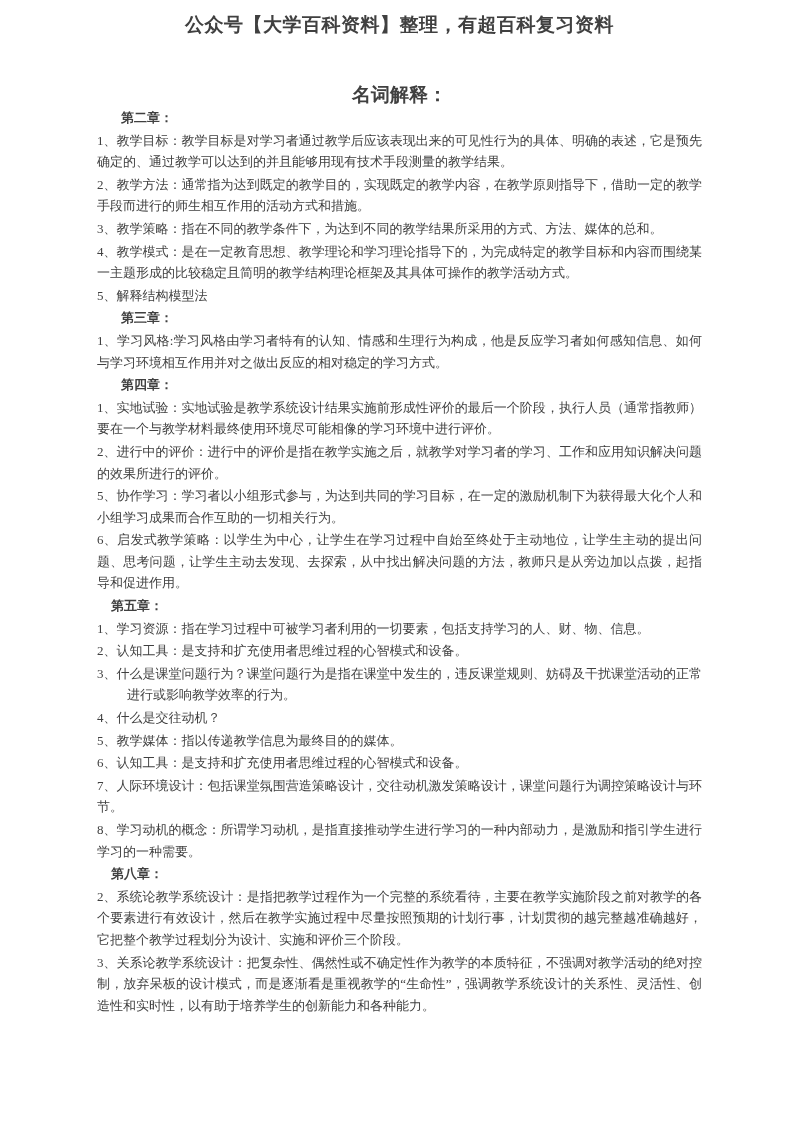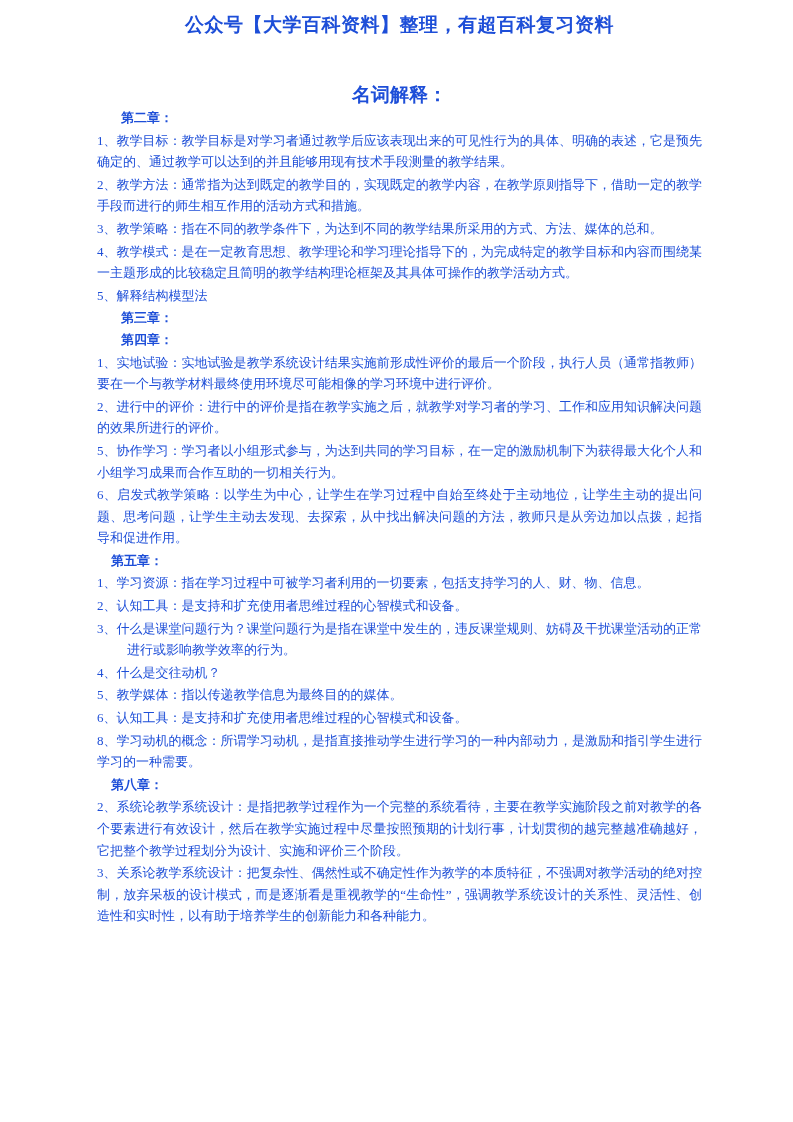--- a/index.html
+++ b/index.html
@@ -6,21 +6,21 @@
     margin: 0;
     padding: 0;
     background: #ffffff;
   }
   .page {
     position: relative;
     width: 793px;
     height: 1056px;
     margin: 0 auto;
     background: #ffffff;
-    color: #1d4ed8;
+    color: #404040;
     box-sizing: border-box;
     padding: 13px 90px 0 96px;
     overflow: hidden;
     font-family: "Liberation Serif", "DejaVu Serif", serif;
   }
   .doc-header-title {
     text-align: center;
     font-size: 19px;
     font-weight: bold;
     line-height: 24px;
@@ -76,20 +76,23 @@
           <p class="item">1、教学目标：教学目标是对学习者通过教学后应该表现出来的可见性行为的具体、明确的表述，它是预先确定的、通过教学可以达到的并且能够用现有技术手段测量的教学结果。</p>
           <p class="item">2、教学方法：通常指为达到既定的教学目的，实现既定的教学内容，在教学原则指导下，借助一定的教学手段而进行的师生相互作用的活动方式和措施。</p>
           <p class="item">3、教学策略：指在不同的教学条件下，为达到不同的教学结果所采用的方式、方法、媒体的总和。</p>
           <p class="item">4、教学模式：是在一定教育思想、教学理论和学习理论指导下的，为完成特定的教学目标和内容而围绕某一主题形成的比较稳定且简明的教学结构理论框架及其具体可操作的教学活动方式。</p>
           <p class="item">5、解释结构模型法</p>
         </div>
   </div>
 
   <div class="section">
     <div class="sec-heading indent-wide">第三章：</div>
+    <div class="sec-items">
+          <p class="item">1、学习风格:学习风格由学习者特有的认知、情感和生理行为构成，他是反应学习者如何感知信息、如何与学习环境相互作用并对之做出反应的相对稳定的学习方式。</p>
+        </div>
   </div>
 
   <div class="section">
     <div class="sec-heading indent-wide">第四章：</div>
     <div class="sec-items">
           <p class="item">1、实地试验：实地试验是教学系统设计结果实施前形成性评价的最后一个阶段，执行人员（通常指教师）要在一个与教学材料最终使用环境尽可能相像的学习环境中进行评价。</p>
           <p class="item">2、进行中的评价：进行中的评价是指在教学实施之后，就教学对学习者的学习、工作和应用知识解决问题的效果所进行的评价。</p>
           <p class="item">5、协作学习：学习者以小组形式参与，为达到共同的学习目标，在一定的激励机制下为获得最大化个人和小组学习成果而合作互助的一切相关行为。</p>
           <p class="item">6、启发式教学策略：以学生为中心，让学生在学习过程中自始至终处于主动地位，让学生主动的提出问题、思考问题，让学生主动去发现、去探索，从中找出解决问题的方法，教师只是从旁边加以点拨，起指导和促进作用。</p>
         </div>
@@ -97,20 +100,21 @@
 
   <div class="section">
     <div class="sec-heading indent-narrow">第五章：</div>
     <div class="sec-items">
           <p class="item">1、学习资源：指在学习过程中可被学习者利用的一切要素，包括支持学习的人、财、物、信息。</p>
           <p class="item">2、认知工具：是支持和扩充使用者思维过程的心智模式和设备。</p>
           <p class="item hang">3、什么是课堂问题行为？课堂问题行为是指在课堂中发生的，违反课堂规则、妨碍及干扰课堂活动的正常进行或影响教学效率的行为。</p>
           <p class="item">4、什么是交往动机？</p>
           <p class="item">5、教学媒体：指以传递教学信息为最终目的的媒体。</p>
           <p class="item">6、认知工具：是支持和扩充使用者思维过程的心智模式和设备。</p>
+          <p class="item">7、人际环境设计：包括课堂氛围营造策略设计，交往动机激发策略设计，课堂问题行为调控策略设计与环节。</p>
           <p class="item">8、学习动机的概念：所谓学习动机，是指直接推动学生进行学习的一种内部动力，是激励和指引学生进行学习的一种需要。</p>
         </div>
   </div>
 
   <div class="section">
     <div class="sec-heading indent-narrow">第八章：</div>
     <div class="sec-items">
           <p class="item">2、系统论教学系统设计：是指把教学过程作为一个完整的系统看待，主要在教学实施阶段之前对教学的各个要素进行有效设计，然后在教学实施过程中尽量按照预期的计划行事，计划贯彻的越完整越准确越好，它把整个教学过程划分为设计、实施和评价三个阶段。</p>
           <p class="item">3、关系论教学系统设计：把复杂性、偶然性或不确定性作为教学的本质特征，不强调对教学活动的绝对控制，放弃呆板的设计模式，而是逐渐看是重视教学的“生命性”，强调教学系统设计的关系性、灵活性、创造性和实时性，以有助于培养学生的创新能力和各种能力。</p>
         </div>

